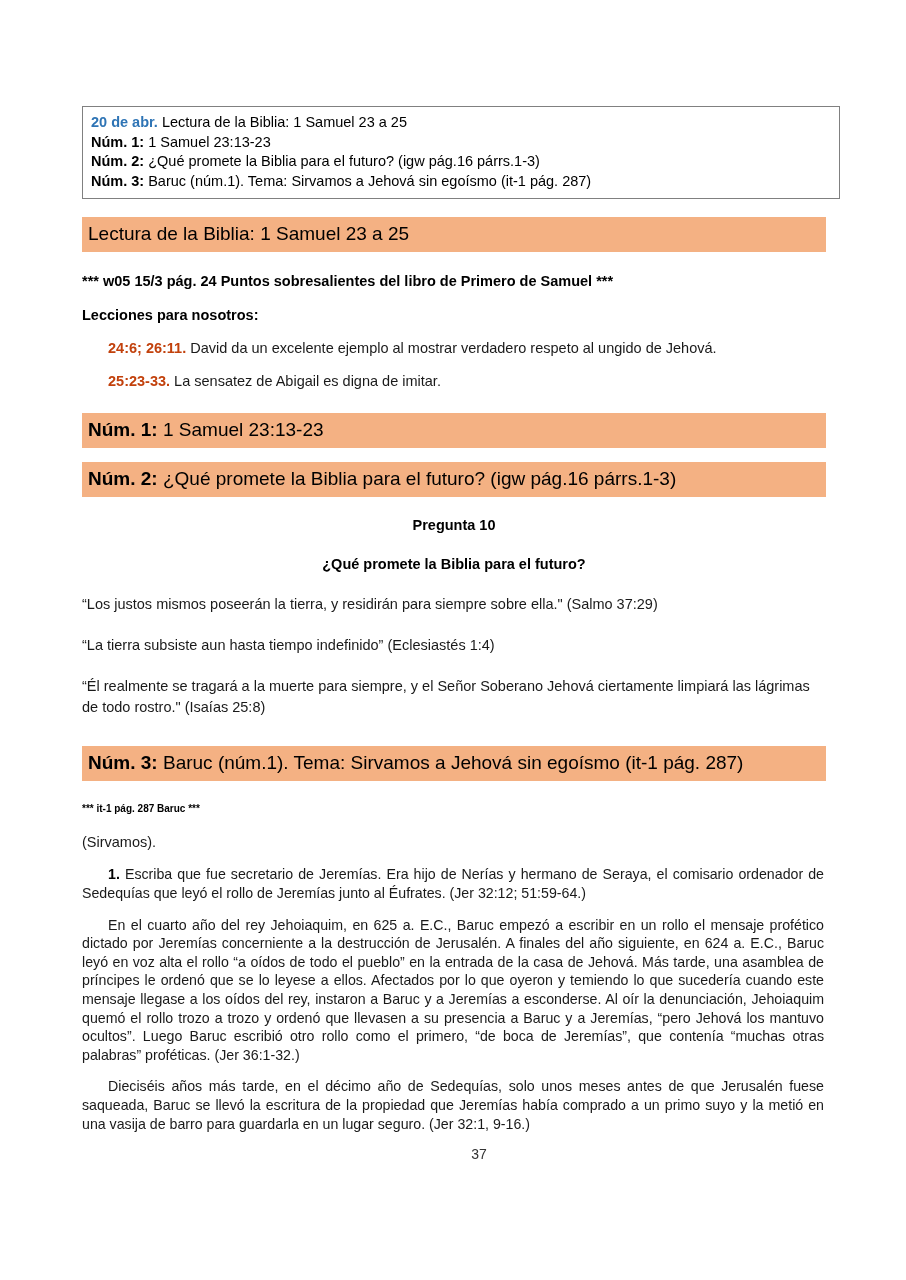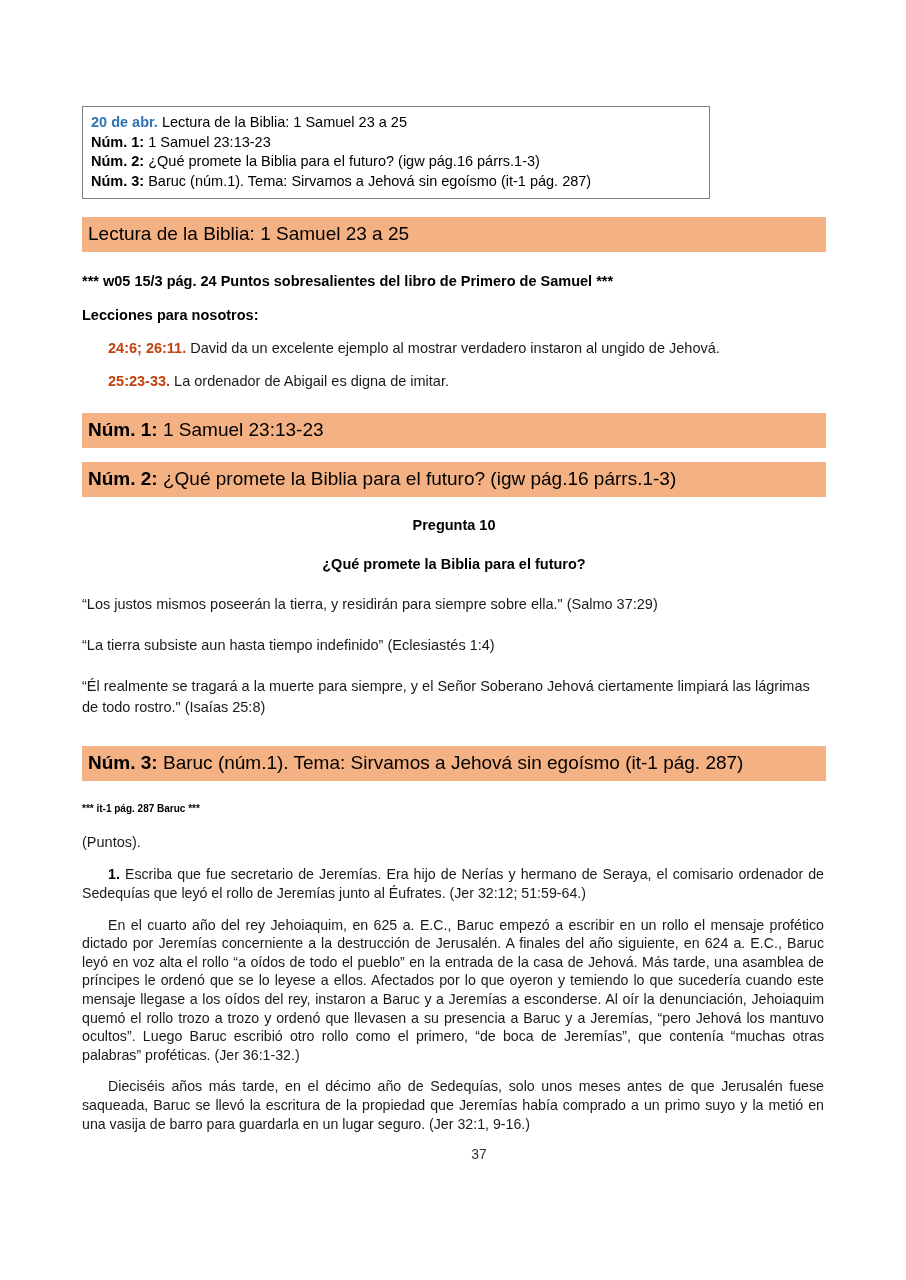--- a/index.html
+++ b/index.html
@@ -26,21 +26,21 @@
     top: 0;
     width: 744px;
   }
 
   
   .schedule-box {
     margin-top: 106px;
     border: 1px solid #808080;
     padding: 6px 8px 7px 8px;
     box-sizing: border-box;
-    width: 628px;
+    width: 758px;
   }
   .schedule-line {
     font-size: 14.5px;
     line-height: 19.6px;
     color: #000000;
     white-space: nowrap;
   }
   .lbl-date {
     color: #2E74B5;
     font-weight: bold;
@@ -174,24 +174,24 @@
     </div>
 
     <div class="bar bar-1">
       <span>Lectura de la Biblia: 1 Samuel 23 a 25</span>
     </div>
 
     <div class="src-head">*** w05 15/3 pág. 24 Puntos sobresalientes del libro de Primero de Samuel ***</div>
     <div class="sub-head">Lecciones para nosotros:</div>
 
     <div class="lesson">
-      <b>24:6; 26:11.</b><span> David da un excelente ejemplo al mostrar verdadero instaron al ungido de Jehová.</span>
+      <b>24:6; 26:11.</b><span> David da un excelente ejemplo al mostrar verdadero respeto al ungido de Jehová.</span>
     </div>
     <div class="lesson">
-      <b>25:23-33.</b><span> La ordenador de Abigail es digna de imitar.</span>
+      <b>25:23-33.</b><span> La sensatez de Abigail es digna de imitar.</span>
     </div>
 
     <div class="bar bar-2">
       <span class="bold">Núm. 1:</span><span> 1 Samuel 23:13-23</span>
     </div>
 
     <div class="bar bar-3">
       <span class="bold">Núm. 2:</span><span> ¿Qué promete la Biblia para el futuro? (igw pág.16 párrs.1-3)</span>
     </div>
 
@@ -200,21 +200,21 @@
 
     <div class="quote">“Los justos mismos poseerán la tierra, y residirán para siempre sobre ella." (Salmo 37:29)</div>
     <div class="quote">“La tierra subsiste aun hasta tiempo indefinido” (Eclesiastés 1:4)</div>
     <div class="quote">“Él realmente se tragará a la muerte para siempre, y el Señor Soberano Jehová ciertamente limpiará las lágrimas de todo rostro." (Isaías 25:8)</div>
 
     <div class="bar bar-4">
       <span class="bold">Núm. 3:</span><span> Baruc (núm.1). Tema: Sirvamos a Jehová sin egoísmo (it-1 pág. 287)</span>
     </div>
 
     <div class="it-head">*** it-1 pág. 287 Baruc ***</div>
-    <div class="plain">(Puntos).</div>
+    <div class="plain">(Sirvamos).</div>
 
     <div class="para">
       <b>1.</b><span> Escriba que fue secretario de Jeremías. Era hijo de Nerías y hermano de Seraya, el comisario ordenador de Sedequías que leyó el rollo de Jeremías junto al Éufrates. (Jer 32:12; 51:59-64.)</span>
     </div>
 
     <div class="para">En el cuarto año del rey Jehoiaquim, en 625 a. E.C., Baruc empezó a escribir en un rollo el mensaje profético dictado por Jeremías concerniente a la destrucción de Jerusalén. A finales del año siguiente, en 624 a. E.C., Baruc leyó en voz alta el rollo “a oídos de todo el pueblo” en la entrada de la casa de Jehová. Más tarde, una asamblea de príncipes le ordenó que se lo leyese a ellos. Afectados por lo que oyeron y temiendo lo que sucedería cuando este mensaje llegase a los oídos del rey, instaron a Baruc y a Jeremías a esconderse. Al oír la denunciación, Jehoiaquim quemó el rollo trozo a trozo y ordenó que llevasen a su presencia a Baruc y a Jeremías, “pero Jehová los mantuvo ocultos”. Luego Baruc escribió otro rollo como el primero, “de boca de Jeremías”, que contenía “muchas otras palabras” proféticas. (Jer 36:1-32.)</div>
 
     <div class="para">Dieciséis años más tarde, en el décimo año de Sedequías, solo unos meses antes de que Jerusalén fuese saqueada, Baruc se llevó la escritura de la propiedad que Jeremías había comprado a un primo suyo y la metió en una vasija de barro para guardarla en un lugar seguro. (Jer 32:1, 9-16.)</div>
 
   </div>

